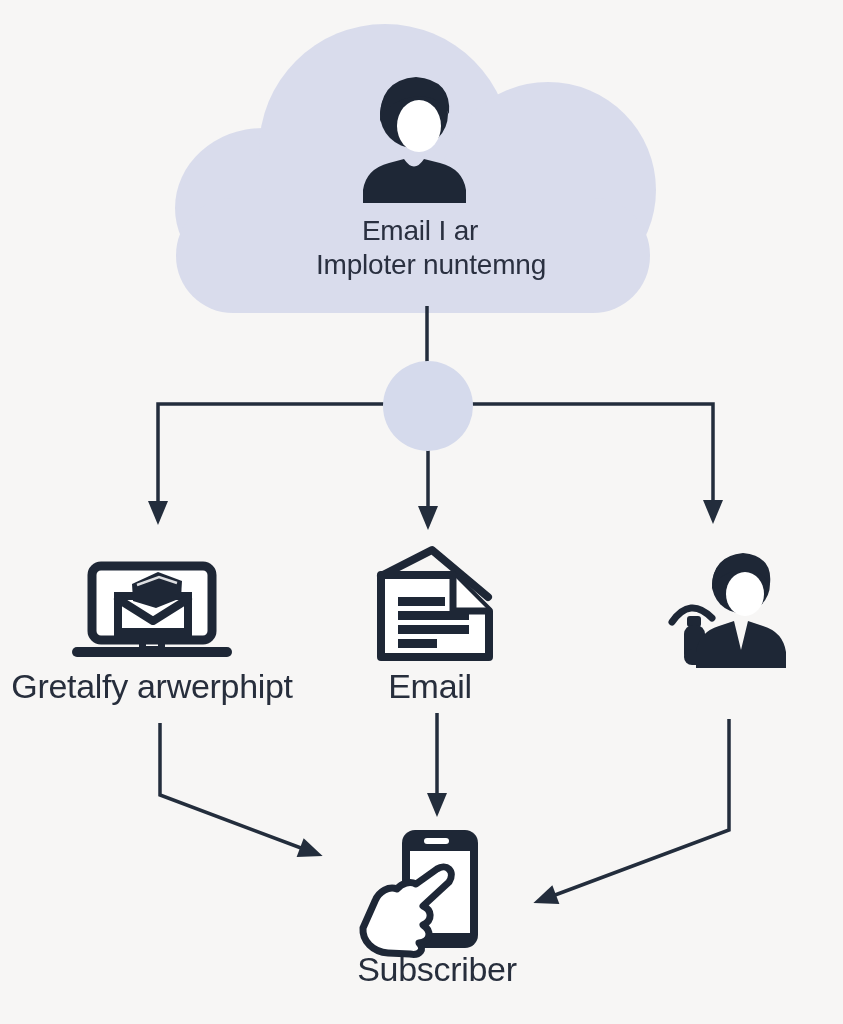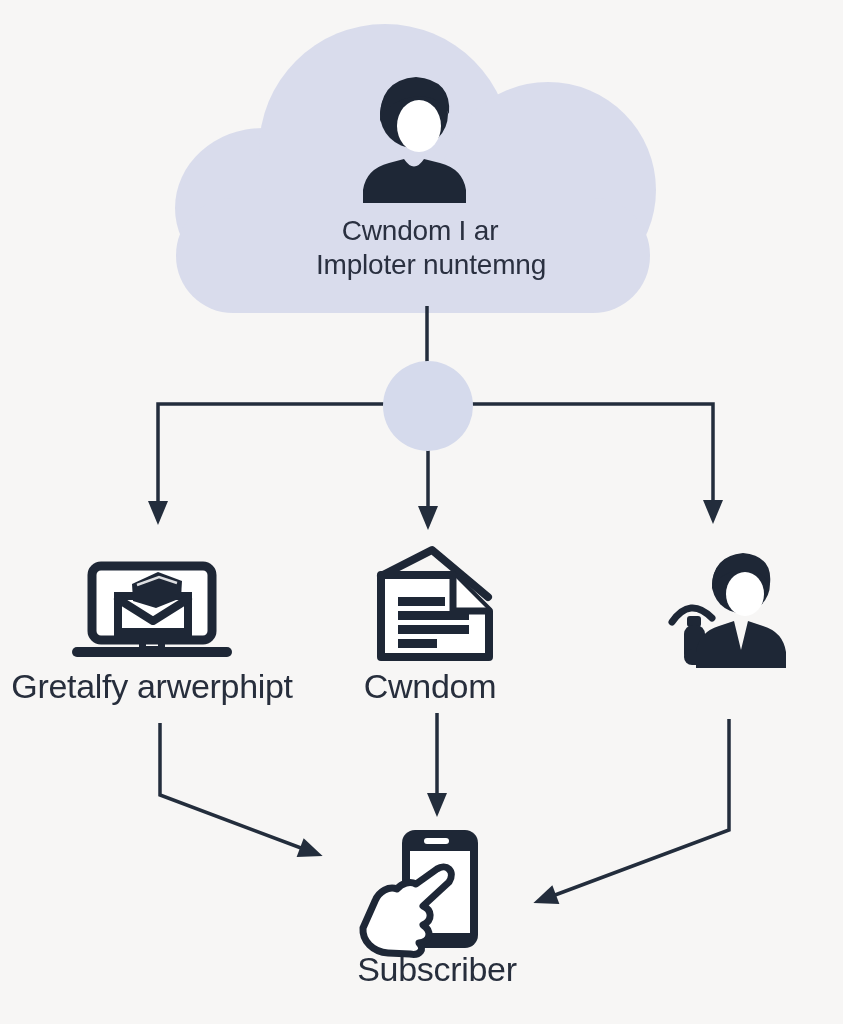--- a/index.html
+++ b/index.html
@@ -115,20 +115,20 @@
       <rect x="402" y="830" width="76" height="118" rx="13" class="ink"></rect>
       <rect x="410" y="851" width="60" height="82" fill="#ffffff"></rect>
       <rect x="424" y="838" width="25" height="6" rx="3" fill="#ffffff"></rect>
       <path fill="#ffffff" class="outline" stroke-width="7" stroke-linejoin="round" stroke-linecap="round" d="M437 869 C446 863 456 871 449 882 L423 906 C432 910 433 920 423 925
                C432 931 431 941 419 943 C425 949 420 956 410 954 L388 953
                C373 952 362 941 363 928 L375 901 C379 891 389 886 397 889
                C402 883 410 881 416 884 Z"></path>
     </g>
   </svg>
 
-  <div class="label cloud-text" style="left:420px;top:216px;">Cwndom I ar</div>
+  <div class="label cloud-text" style="left:420px;top:216px;">Email I ar</div>
   <div class="label cloud-text" style="left:431px;top:250px;">Imploter nuntemng</div>
 
   <div class="label" style="left:152px;top:668px;">Gretalfy arwerphipt</div>
-  <div class="label" style="left:430px;top:668px;">Cwndom</div>
+  <div class="label" style="left:430px;top:668px;">Email</div>
 
   <div class="label" style="left:437px;top:951px;">Subscriber</div>
 </div>
 
 </body></html>

